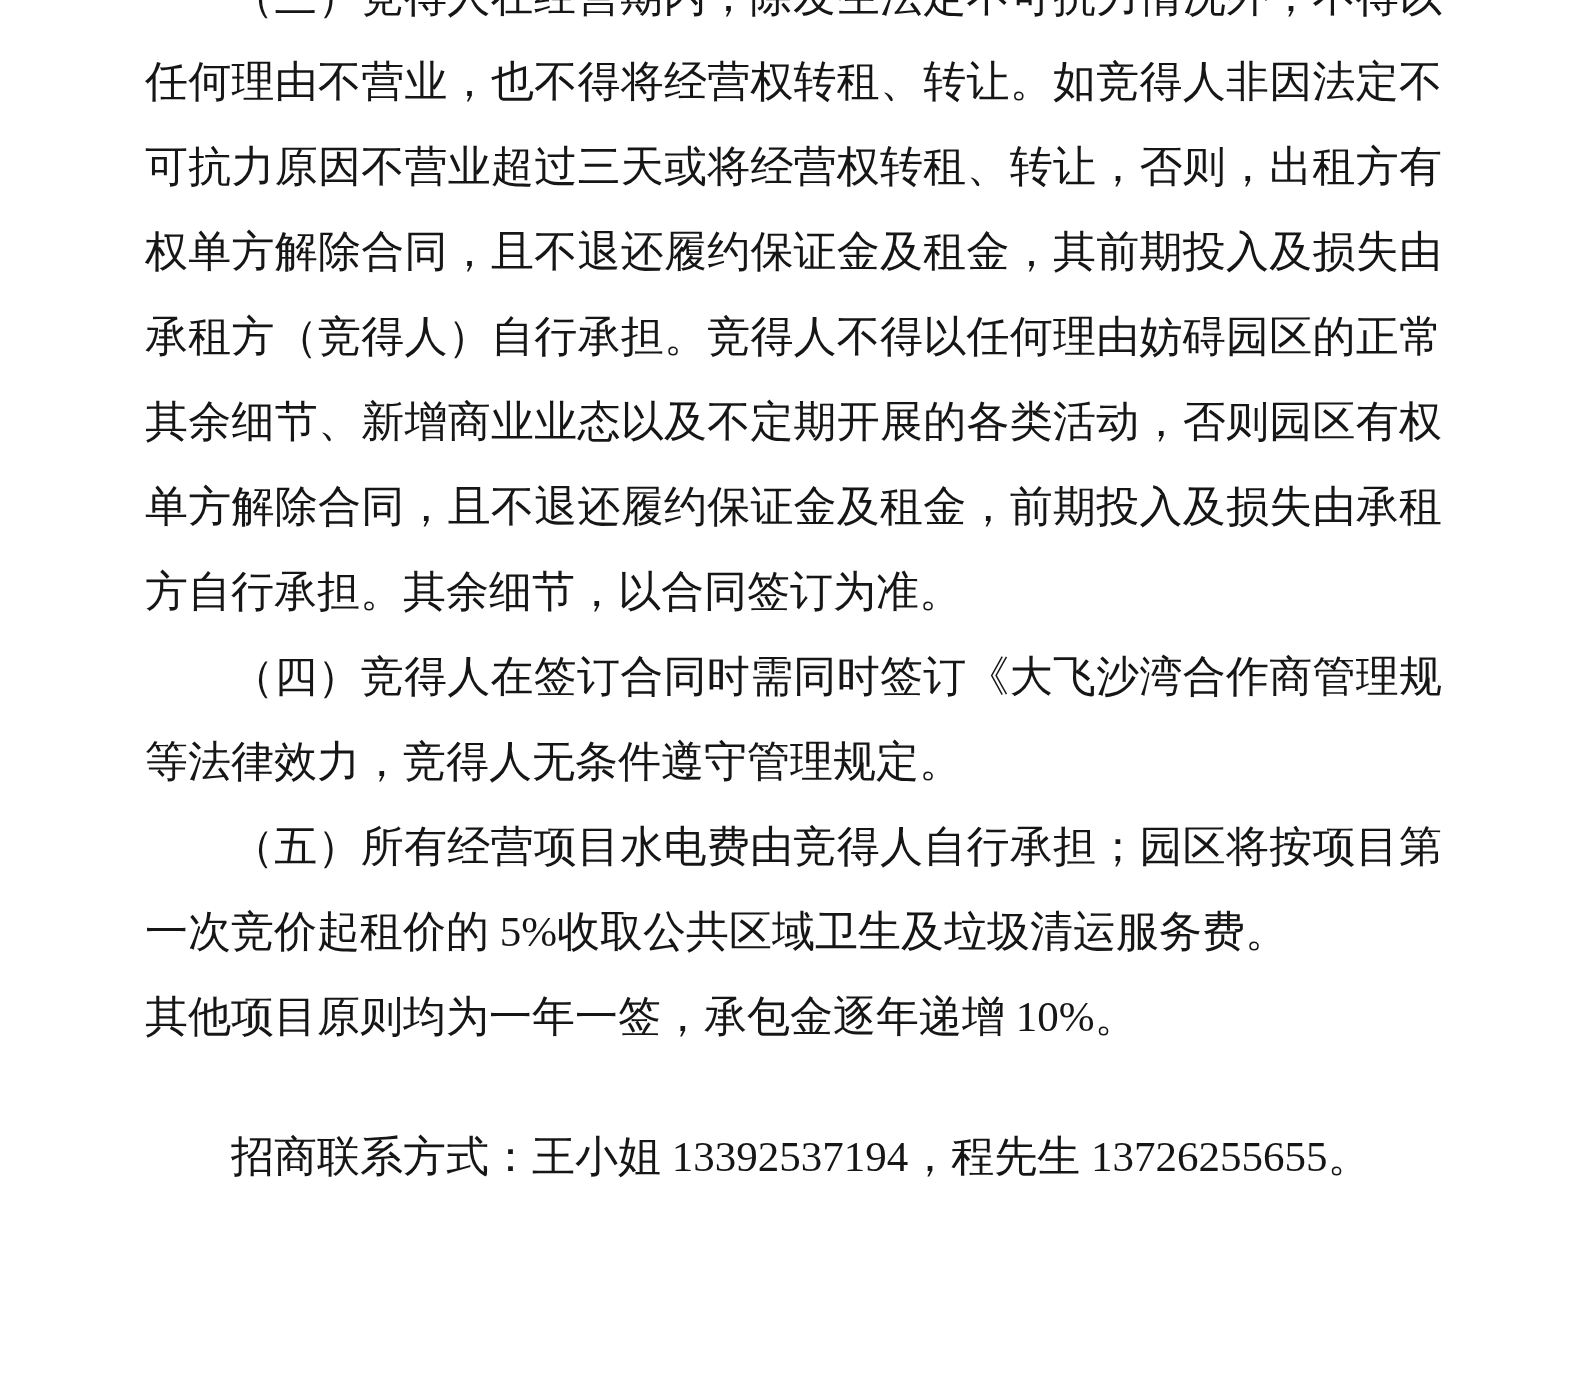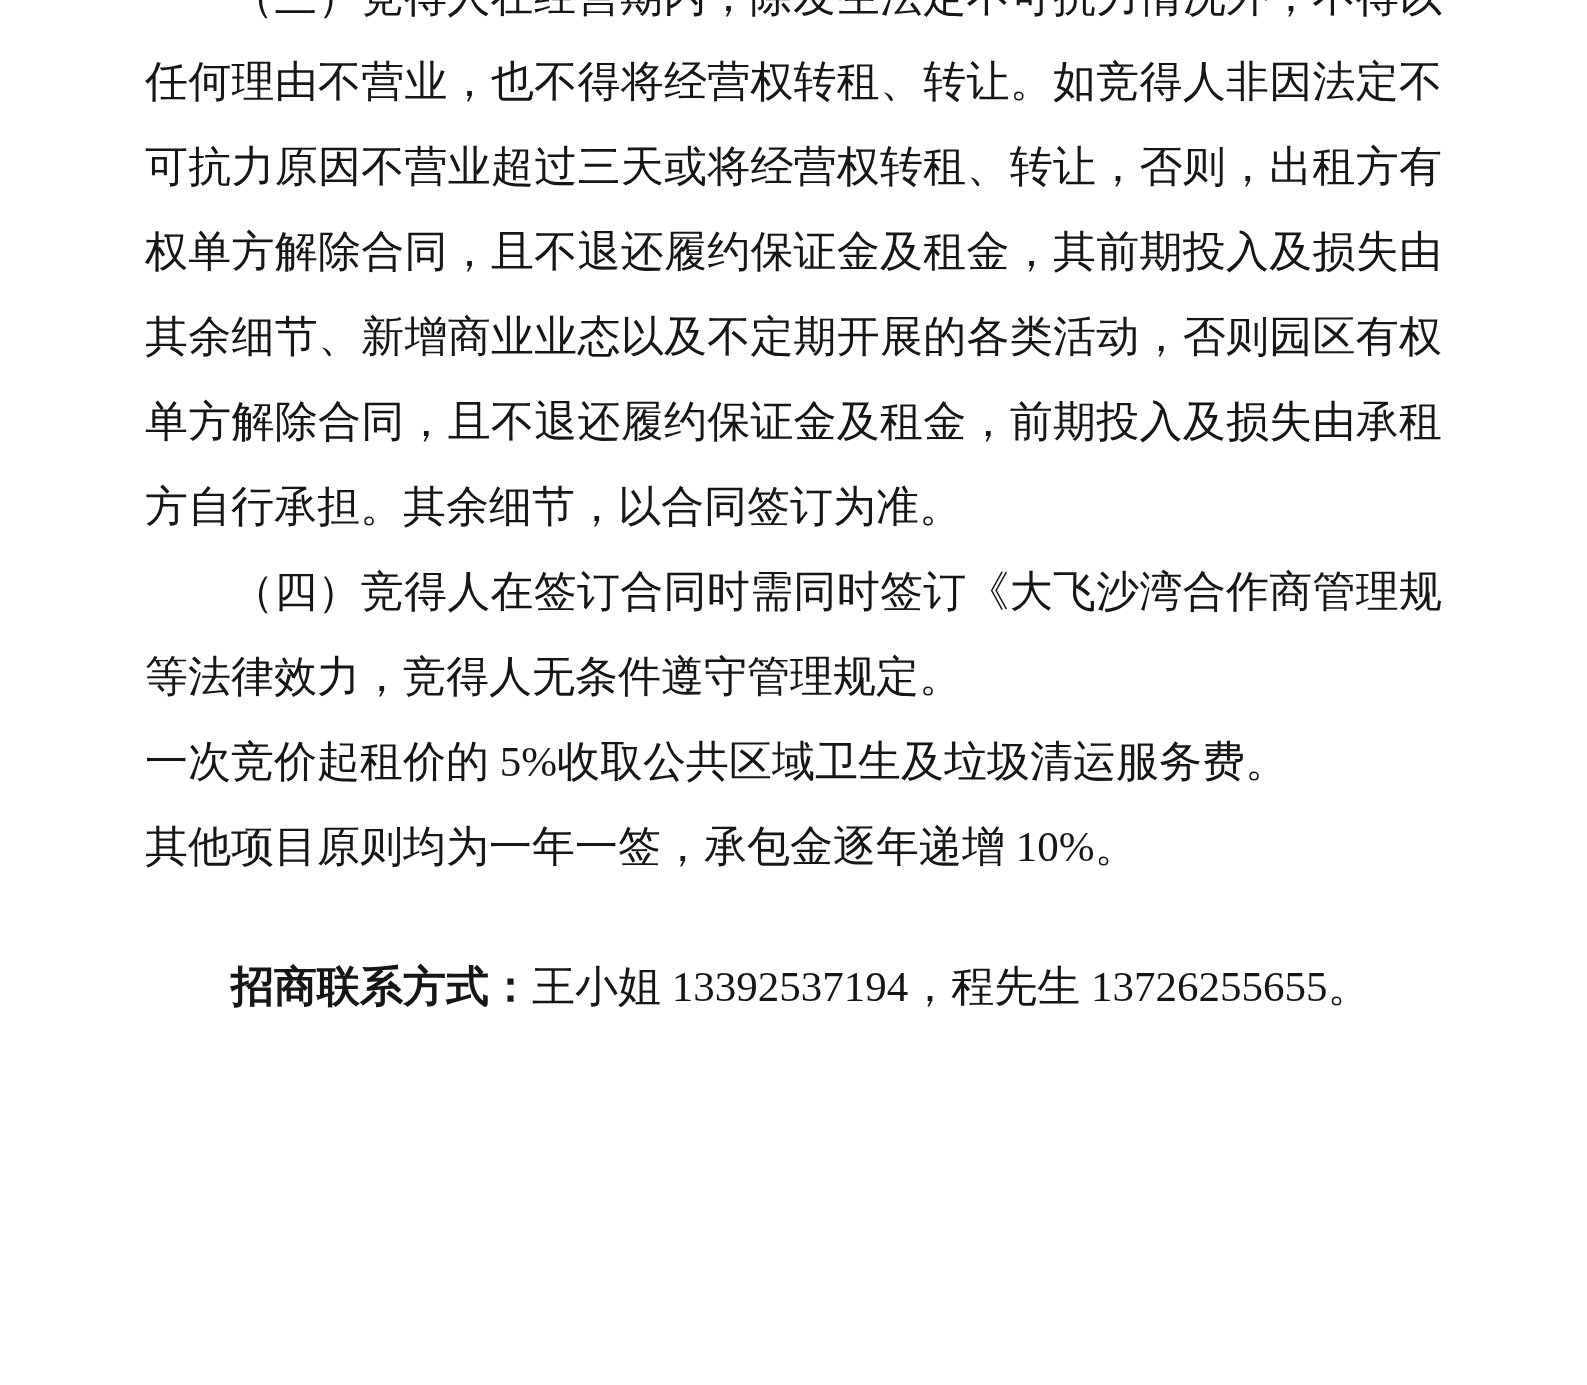--- a/index.html
+++ b/index.html
@@ -33,34 +33,36 @@
   .spacer { height: 55px; }
   .contact {
     font-size: 43px;
     height: 85px;
     line-height: 85px;
     white-space: nowrap;
     text-indent: 86px;
     text-align: left;
     text-align-last: left;
   }
-  .contact .label { font-weight: 700; }
+  .contact .label { font-weight: 400; }
 </style>
 </head>
 <body>
 
 <div class="page">
   <div class="content">
     <div class="line indent">（三）竞得人在经营期内，除发生法定不可抗力情况外，不得以</div>
     <div class="line">任何理由不营业，也不得将经营权转租、转让。如竞得人非因法定不</div>
     <div class="line">可抗力原因不营业超过三天或将经营权转租、转让，否则，出租方有</div>
     <div class="line">权单方解除合同，且不退还履约保证金及租金，其前期投入及损失由</div>
+    <div class="line">承租方（竞得人）自行承担。竞得人不得以任何理由妨碍园区的正常</div>
     <div class="line">其余细节、新增商业业态以及不定期开展的各类活动，否则园区有权</div>
     <div class="line">单方解除合同，且不退还履约保证金及租金，前期投入及损失由承租</div>
     <div class="line end">方自行承担。其余细节，以合同签订为准。</div>
     <div class="line indent">（四）竞得人在签订合同时需同时签订《大飞沙湾合作商管理规</div>
     <div class="line end">等法律效力，竞得人无条件遵守管理规定。</div>
+    <div class="line indent">（五）所有经营项目水电费由竞得人自行承担；园区将按项目第</div>
     <div class="line end">一次竞价起租价的 5%收取公共区域卫生及垃圾清运服务费。</div>
     <div class="line end">其他项目原则均为一年一签，承包金逐年递增 10%。</div>
     <div class="spacer"></div>
     <div class="contact"><span class="label">招商联系方式：</span><span>王小姐 13392537194，程先生 13726255655。</span></div>
   </div>
 </div>
 
 </body></html>

